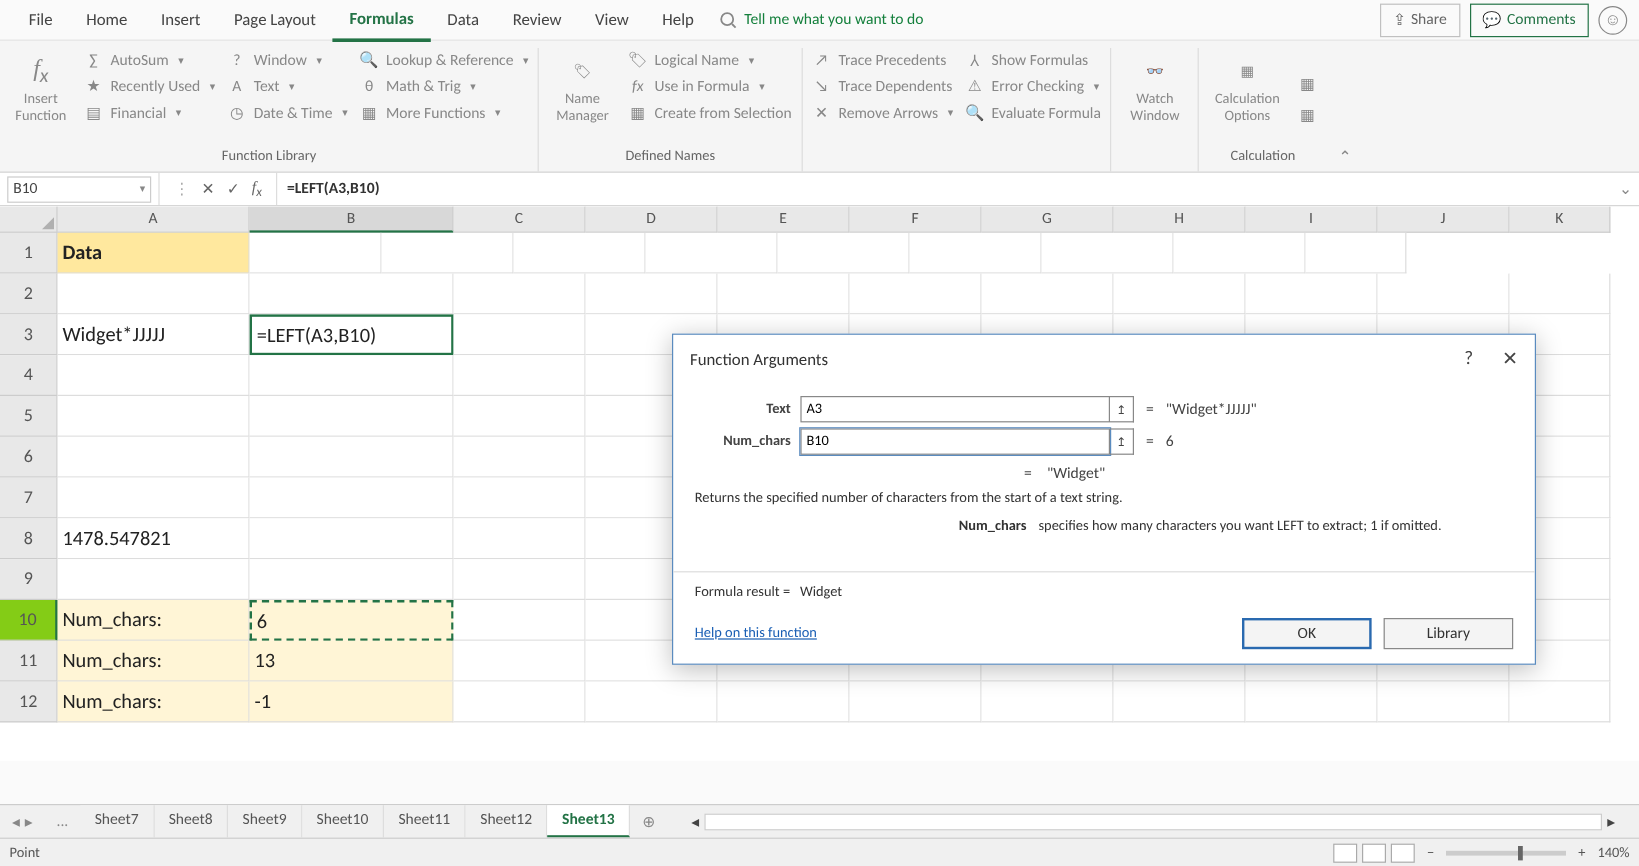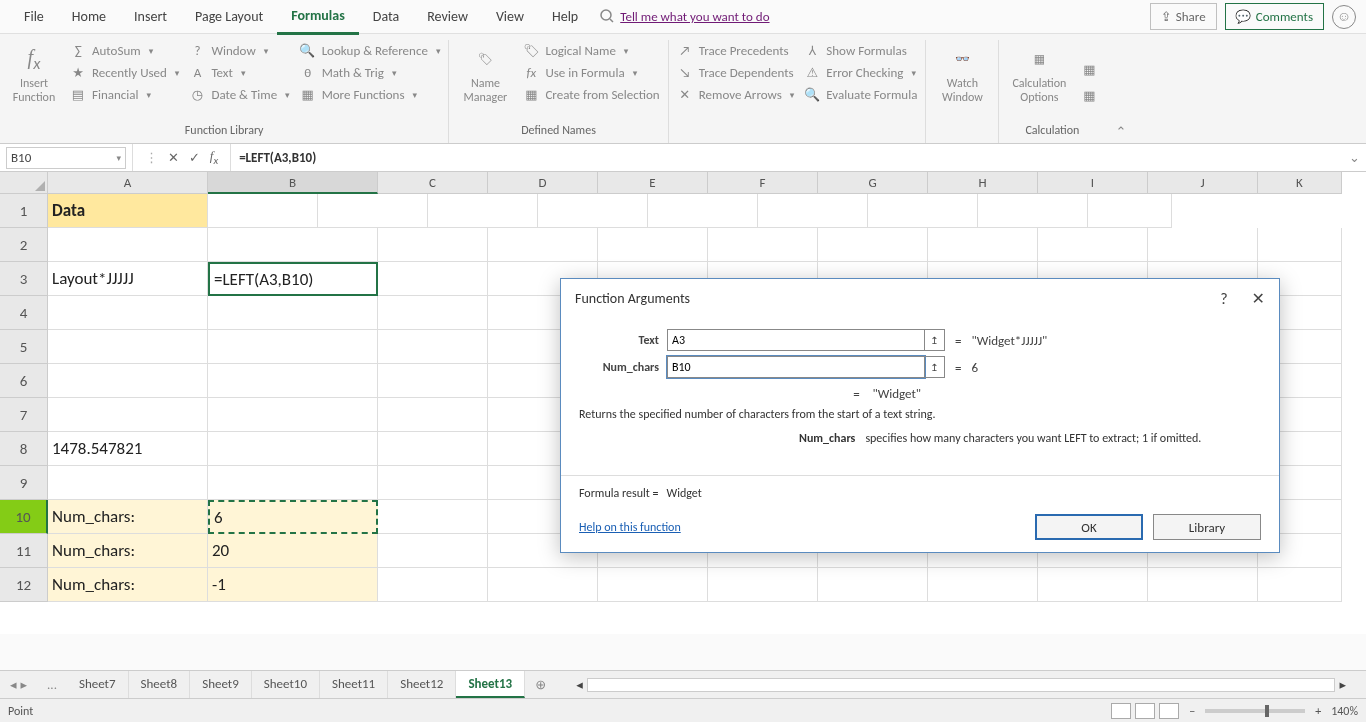--- a/index.html
+++ b/index.html
@@ -2,21 +2,21 @@
 <html><head>
 <meta charset="utf-8">
 <style>
 * { box-sizing: border-box; margin: 0; padding: 0; font-family: "Segoe UI", Calibri, sans-serif; }
 body { background: #fafafa; width: 1366px; height: 722px; overflow: hidden; position: relative; font-size: 13px; color: #444; }
 
 
 .tabs { display:flex; align-items:center; padding: 0 10px; height: 34px; background: #fafafa; border-bottom: 1px solid #e0e0e0;}
 .tab { padding: 8px 14px; cursor: pointer; color: #444; font-size: 14px;}
 .tab.active { color:#237346; border-bottom: 3px solid #237346; font-weight:600; }
-.tell-me { display:flex; align-items:flex-start; color:#701a75; margin-left:8px;text-decoration:underline;}
+.tell-me { display:flex; align-items:flex-end; color:#15803d; margin-left:8px;}
 .tell-me svg{ margin-right:6px;}
 .right-btns { margin-left:auto; display:flex; align-items:center; gap:8px;}
 .btn-outline { border:1px solid #c0c0c0; padding:5px 10px; display:flex; align-items:center; gap:4px; font-size:13px; color:#666;}
 .btn-outline.green { color:#237346; border-color:#237346;}
 .smiley{ width:24px; height:24px; border:1.5px solid #888; border-radius:50%; display:flex; align-items:center; justify-content:center; font-size:14px; color:#888;}
 
 
 .ribbon { display:flex; height: 110px; background:#f5f5f5; border-bottom:1px solid #ccc; padding-top:6px;}
 .group { display:flex; flex-direction:column; justify-content:space-between; border-right:1px solid #ddd; padding: 0 8px 2px 8px; position:relative;}
 .group-title { text-align:center; font-size:12px; color:#666; padding-bottom:4px;}
@@ -339,21 +339,21 @@
         <div class="cell" style="width: 110px;"></div>
         <div class="cell" style="width: 110px;"></div>
         <div class="cell" style="width: 110px;"></div>
         <div class="cell" style="width: 110px;"></div>
         <div class="cell" style="width: 110px;"></div>
         <div class="cell" style="width: 110px;"></div>
         <div class="cell" style="width: 84px;"></div>
       </div>
       <div class="row">
         <div class="rh">3</div>
-        <div class="cell" style="width: 160px;">Layout*JJJJJ</div>
+        <div class="cell" style="width: 160px;">Widget*JJJJJ</div>
         <div class="cell formula-cell" style="width: 170px;">=LEFT(A3,B10)</div>
         <div class="cell" style="width: 110px;"></div>
         <div class="cell" style="width: 110px;"></div>
         <div class="cell" style="width: 110px;"></div>
         <div class="cell" style="width: 110px;"></div>
         <div class="cell" style="width: 110px;"></div>
         <div class="cell" style="width: 110px;"></div>
         <div class="cell" style="width: 110px;"></div>
         <div class="cell" style="width: 110px;"></div>
         <div class="cell" style="width: 84px;"></div>
@@ -452,21 +452,21 @@
         <div class="cell" style="width: 110px;"></div>
         <div class="cell" style="width: 110px;"></div>
         <div class="cell" style="width: 110px;"></div>
         <div class="cell" style="width: 110px;"></div>
         <div class="cell" style="width: 110px;"></div>
         <div class="cell" style="width: 84px;"></div>
       </div>
       <div class="row">
         <div class="rh">11</div>
         <div class="cell hl" style="width: 160px;">Num_chars:</div>
-        <div class="cell hl" style="width: 170px;"> 20</div>
+        <div class="cell hl" style="width: 170px;"> 13</div>
         <div class="cell" style="width: 110px;"></div>
         <div class="cell" style="width: 110px;"></div>
         <div class="cell" style="width: 110px;"></div>
         <div class="cell" style="width: 110px;"></div>
         <div class="cell" style="width: 110px;"></div>
         <div class="cell" style="width: 110px;"></div>
         <div class="cell" style="width: 110px;"></div>
         <div class="cell" style="width: 110px;"></div>
         <div class="cell" style="width: 84px;"></div>
       </div>

